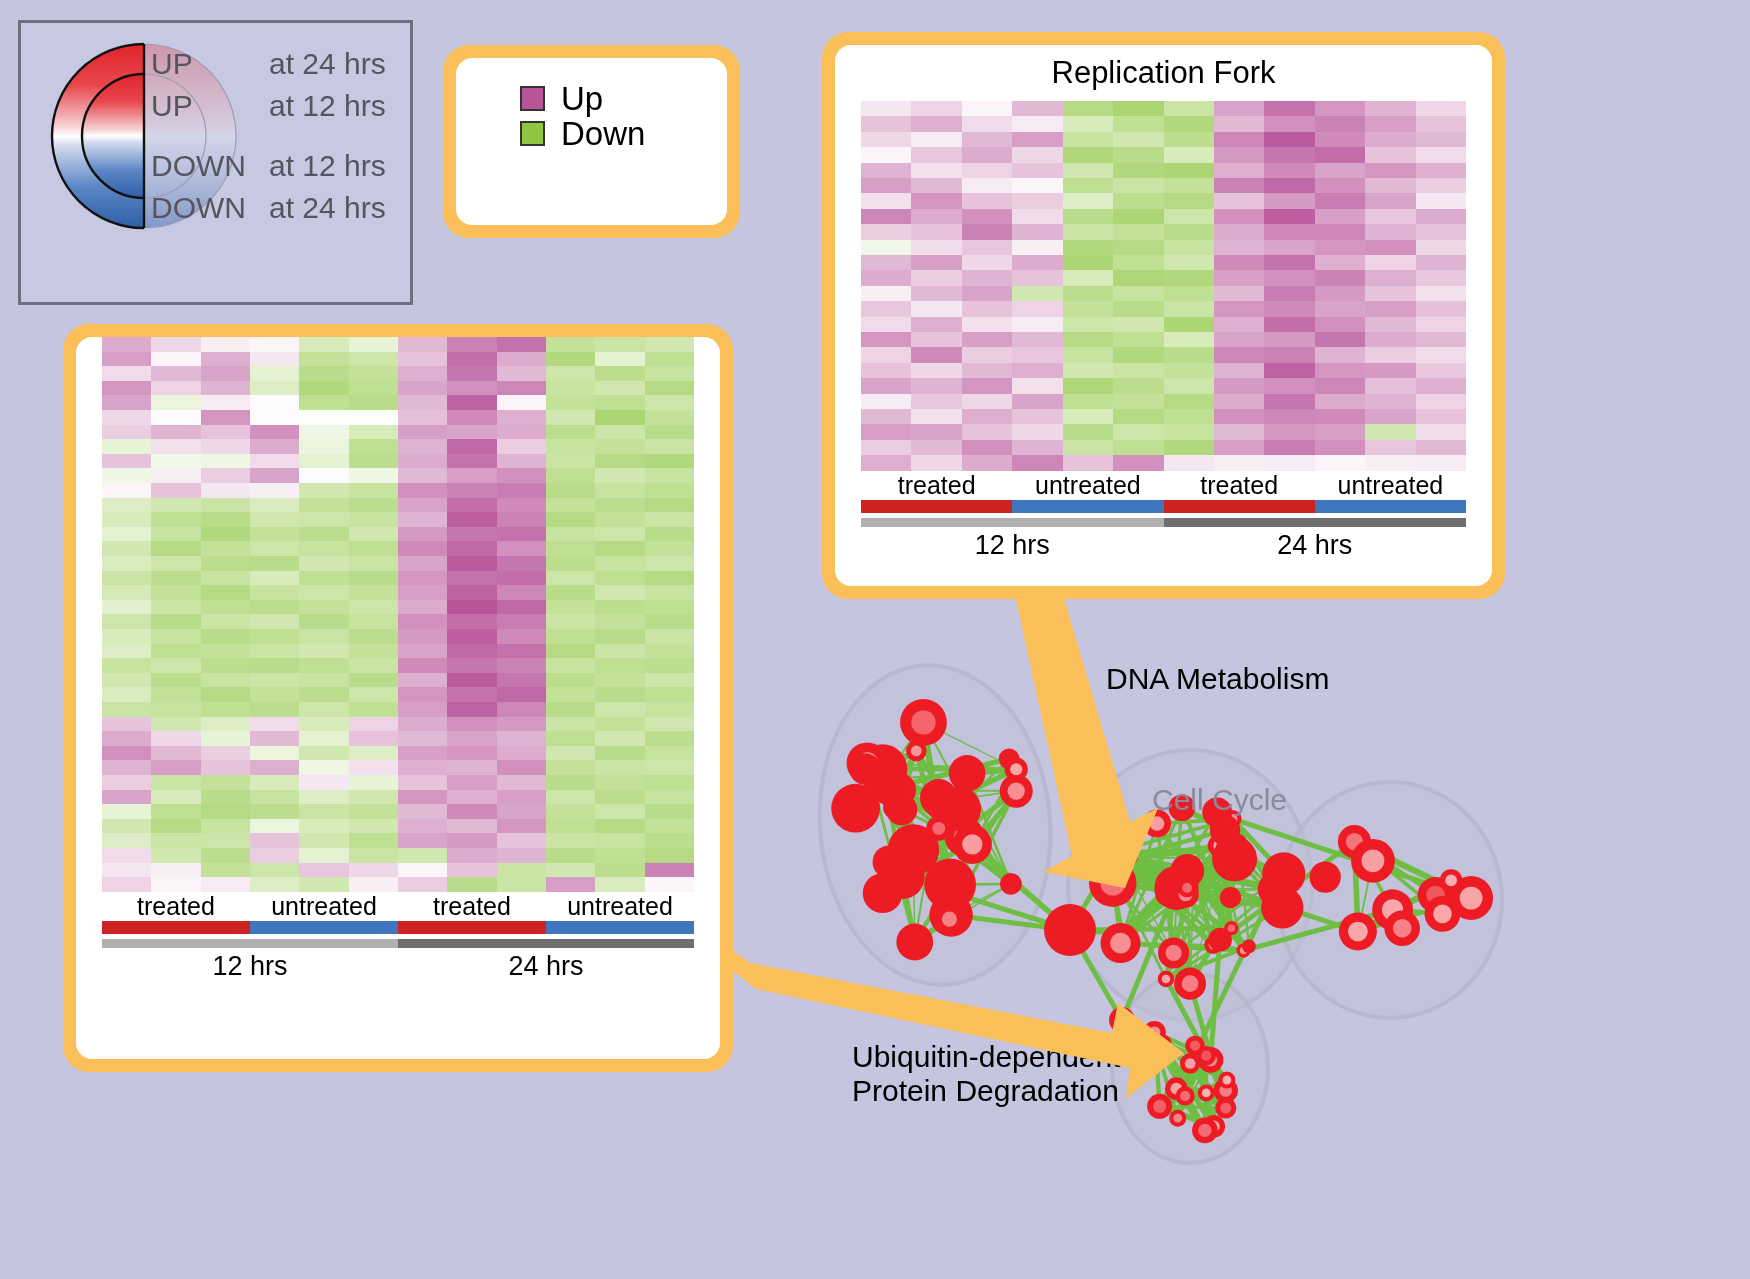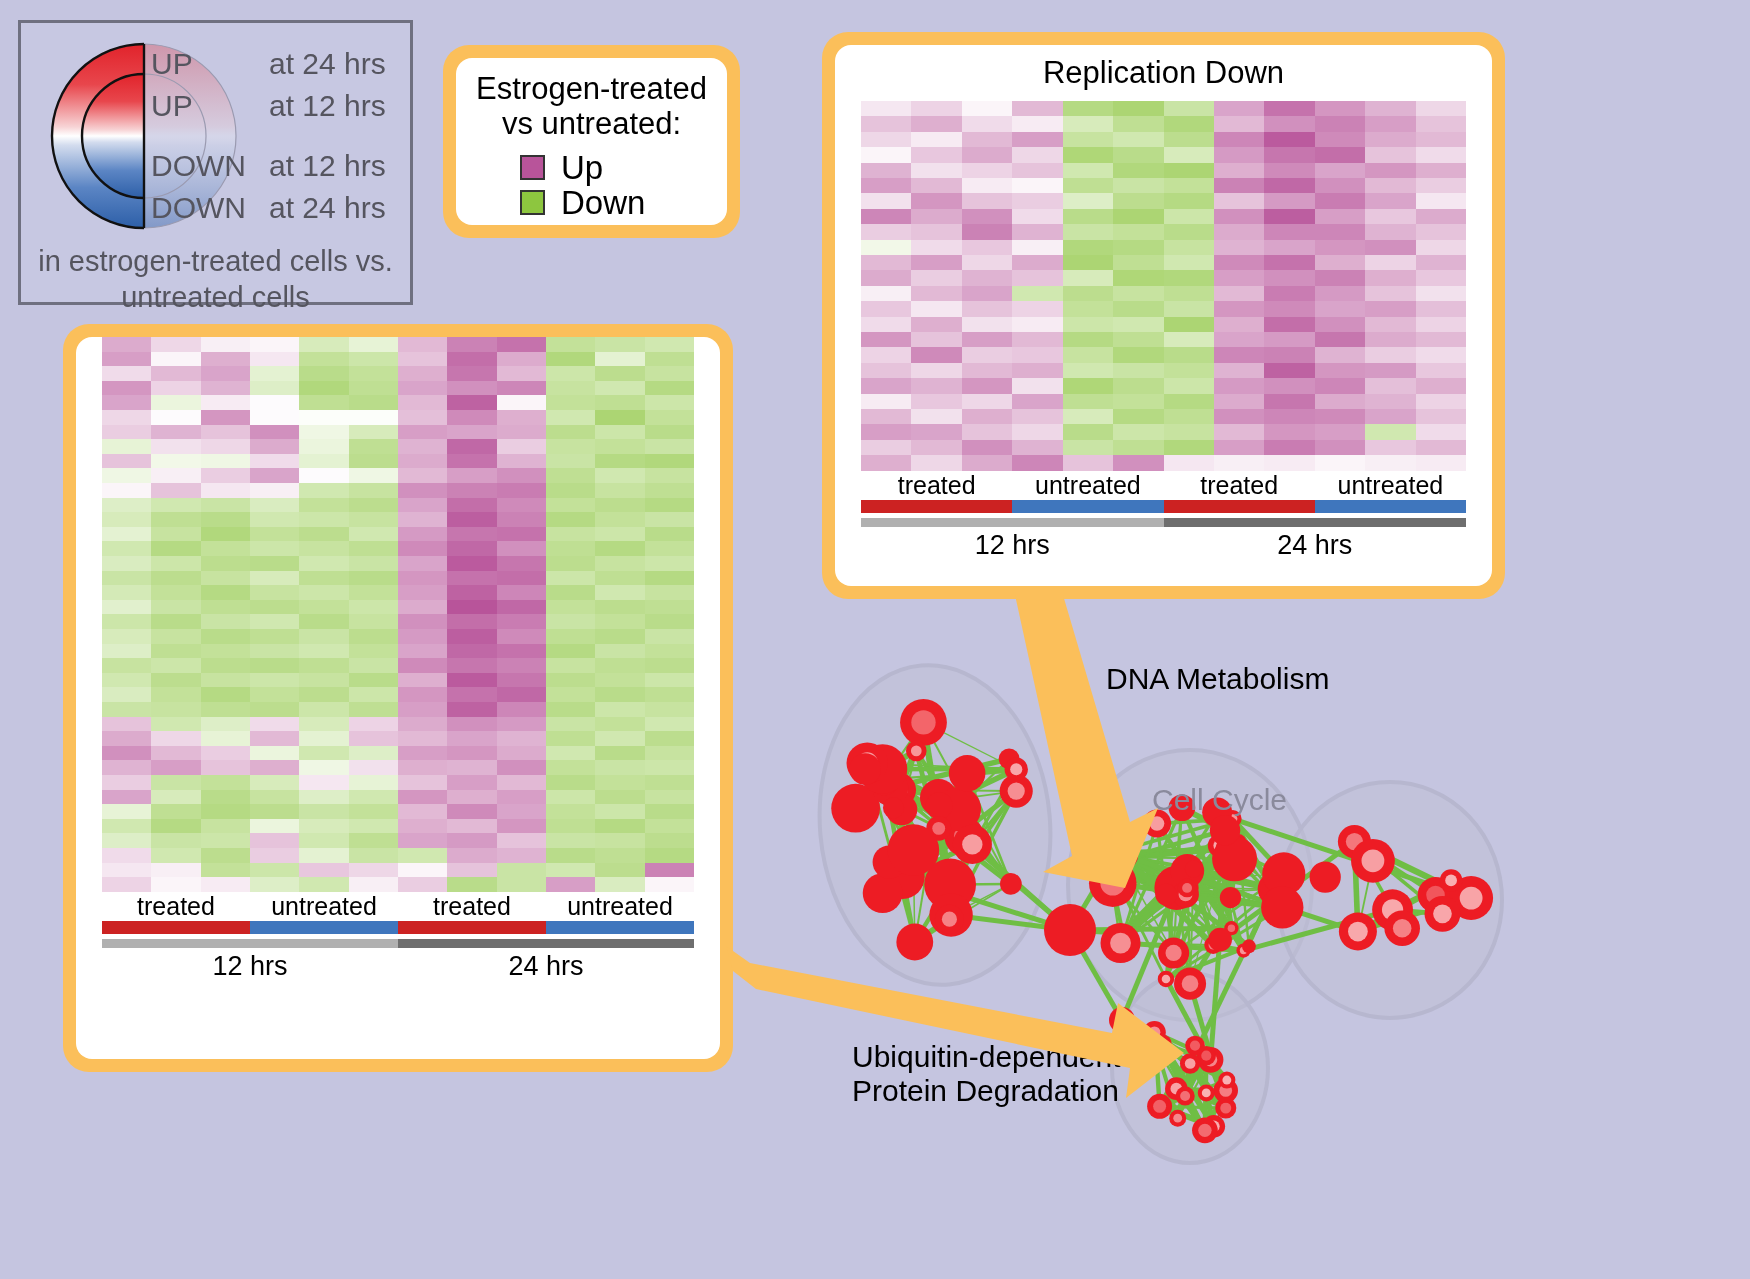--- a/index.html
+++ b/index.html
@@ -146,44 +146,40 @@
     <div class="key-row" style="left:0px;top:108px;">
       <span class="key-word" style="display:inline-block;width:118px;">DOWN</span>
       <span class="key-when">at 12 hrs</span>
     </div>
     <div class="key-row" style="left:0px;top:150px;">
       <span class="key-word" style="display:inline-block;width:118px;">DOWN</span>
       <span class="key-when">at 24 hrs</span>
     </div>
   </div>
 
-  <div id="key-caption">in estrogen-treated cells
-vs. untreated cells</div>
 </div>
 
 <div class="abs opanel" id="legend-panel">
   <div class="opanel-inner" id="legend-inner">
-    <div class="legend-title">Estrogen-treated
-vs untreated:</div>
     <div class="legend-items">
       <div class="legend-item">
         <span class="swatch" style="background: rgb(184, 84, 154);"></span>
         <span class="legend-label">Up</span>
       </div>
       <div class="legend-item">
         <span class="swatch" style="background: rgb(141, 198, 63);"></span>
         <span class="legend-label">Down</span>
       </div>
     </div>
   </div>
 </div>
 
 <div class="abs opanel" id="rf-panel">
   <div class="opanel-inner" style="padding:0 26px 14px 26px;">
-    <div class="panel-title">Replication Down</div>
+    <div class="panel-title">Replication Fork</div>
     <div class="heat" id="heat-rf" style="grid-template-columns: repeat(12, 1fr); height: 369.6px; grid-auto-rows: 1fr;">
         <div style="background: rgb(245, 231, 241); height: 100%;"></div>
         <div style="background: rgb(237, 211, 229); height: 100%;"></div>
         <div style="background: rgb(251, 245, 249); height: 100%;"></div>
         <div style="background: rgb(226, 185, 213); height: 100%;"></div>
         <div style="background: rgb(181, 218, 131); height: 100%;"></div>
         <div style="background: rgb(172, 213, 115); height: 100%;"></div>
         <div style="background: rgb(201, 228, 165); height: 100%;"></div>
         <div style="background: rgb(217, 164, 202); height: 100%;"></div>
         <div style="background: rgb(197, 114, 172); height: 100%;"></div>

